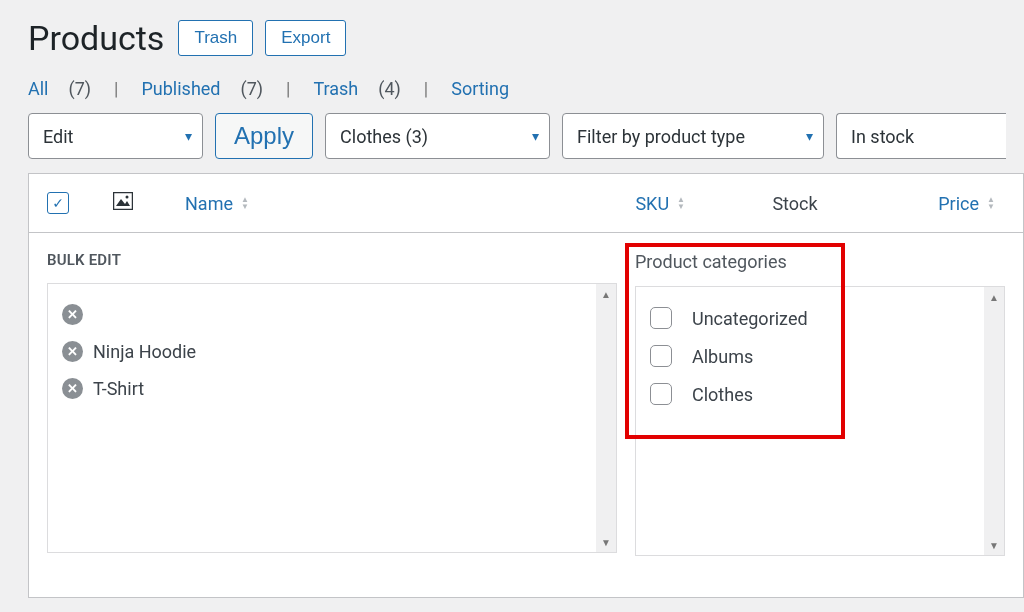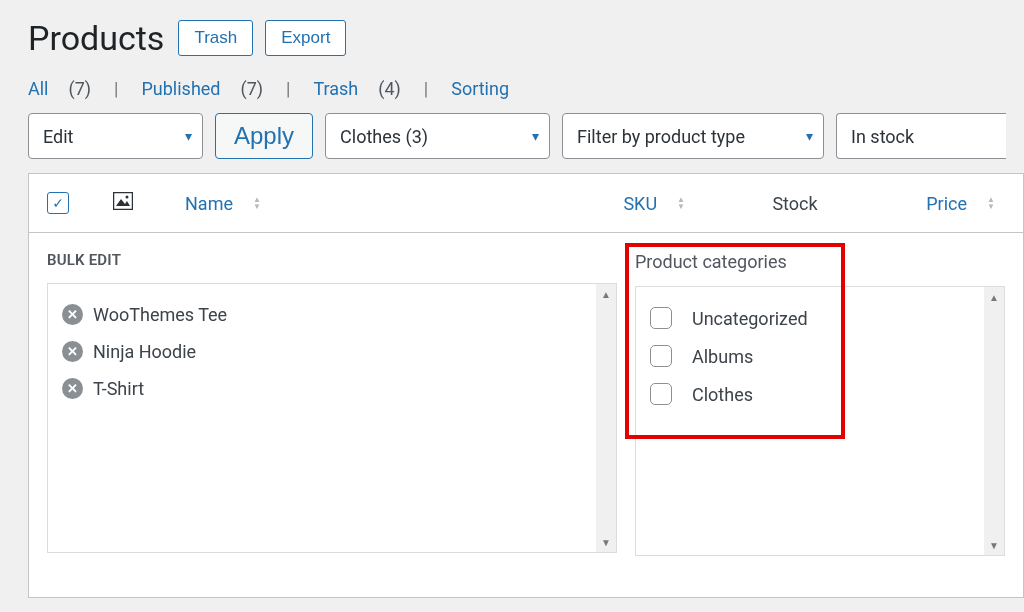--- a/index.html
+++ b/index.html
@@ -79,21 +79,21 @@
   .col-name { flex: 1; }
   .col-sku { width: 130px; text-align: right; padding-right: 10px;}
   .col-stock { width: 200px; text-align: center; }
   .col-price { width: 110px; text-align: right; padding-right: 10px;}
   .checkbox-head {
     width: 22px; height: 22px; border: 1px solid #2271b1; border-radius: 3px;
     display: inline-flex; align-items: center; justify-content: center;
     color: #2271b1; background: #fff; cursor: pointer; font-size: 14px;
   }
   .col-head { font-size: 18px; }
-  .sortable { color: #2271b1; display: inline-flex; align-items: center; gap: 20px; cursor: pointer;}
+  .sortable { color: #2271b1; display: inline-flex; align-items: center; gap: 8px; cursor: pointer;}
   .sort-icon { display: inline-flex; flex-direction: column; font-size: 8px; line-height: 7px; color: #b4b9be; }
   .stock-head { color: #3c434a; }
   .img-icon { font-size: 20px; color: #2c3338; }
 
   .bulk-edit-body {
     display: flex;
     background: #fff;
     border: 1px solid #c3c4c7;
     border-top: none;
     padding: 18px 18px 41px 18px;
@@ -239,21 +239,20 @@
     </span>
   </div>
 </div>
 
 <div class="bulk-edit-body">
   <div class="left-col">
     <div class="bulk-title">BULK EDIT</div>
     <div class="scroll-box">
       <div class="prod-item">
         <span class="remove-icon">✕</span>
-        <span>WooThemes Tee</span>
       </div>
       <div class="prod-item">
         <span class="remove-icon">✕</span>
         <span>Ninja Hoodie</span>
       </div>
       <div class="prod-item">
         <span class="remove-icon">✕</span>
         <span>T-Shirt</span>
       </div>
       <div class="scroll-track">

